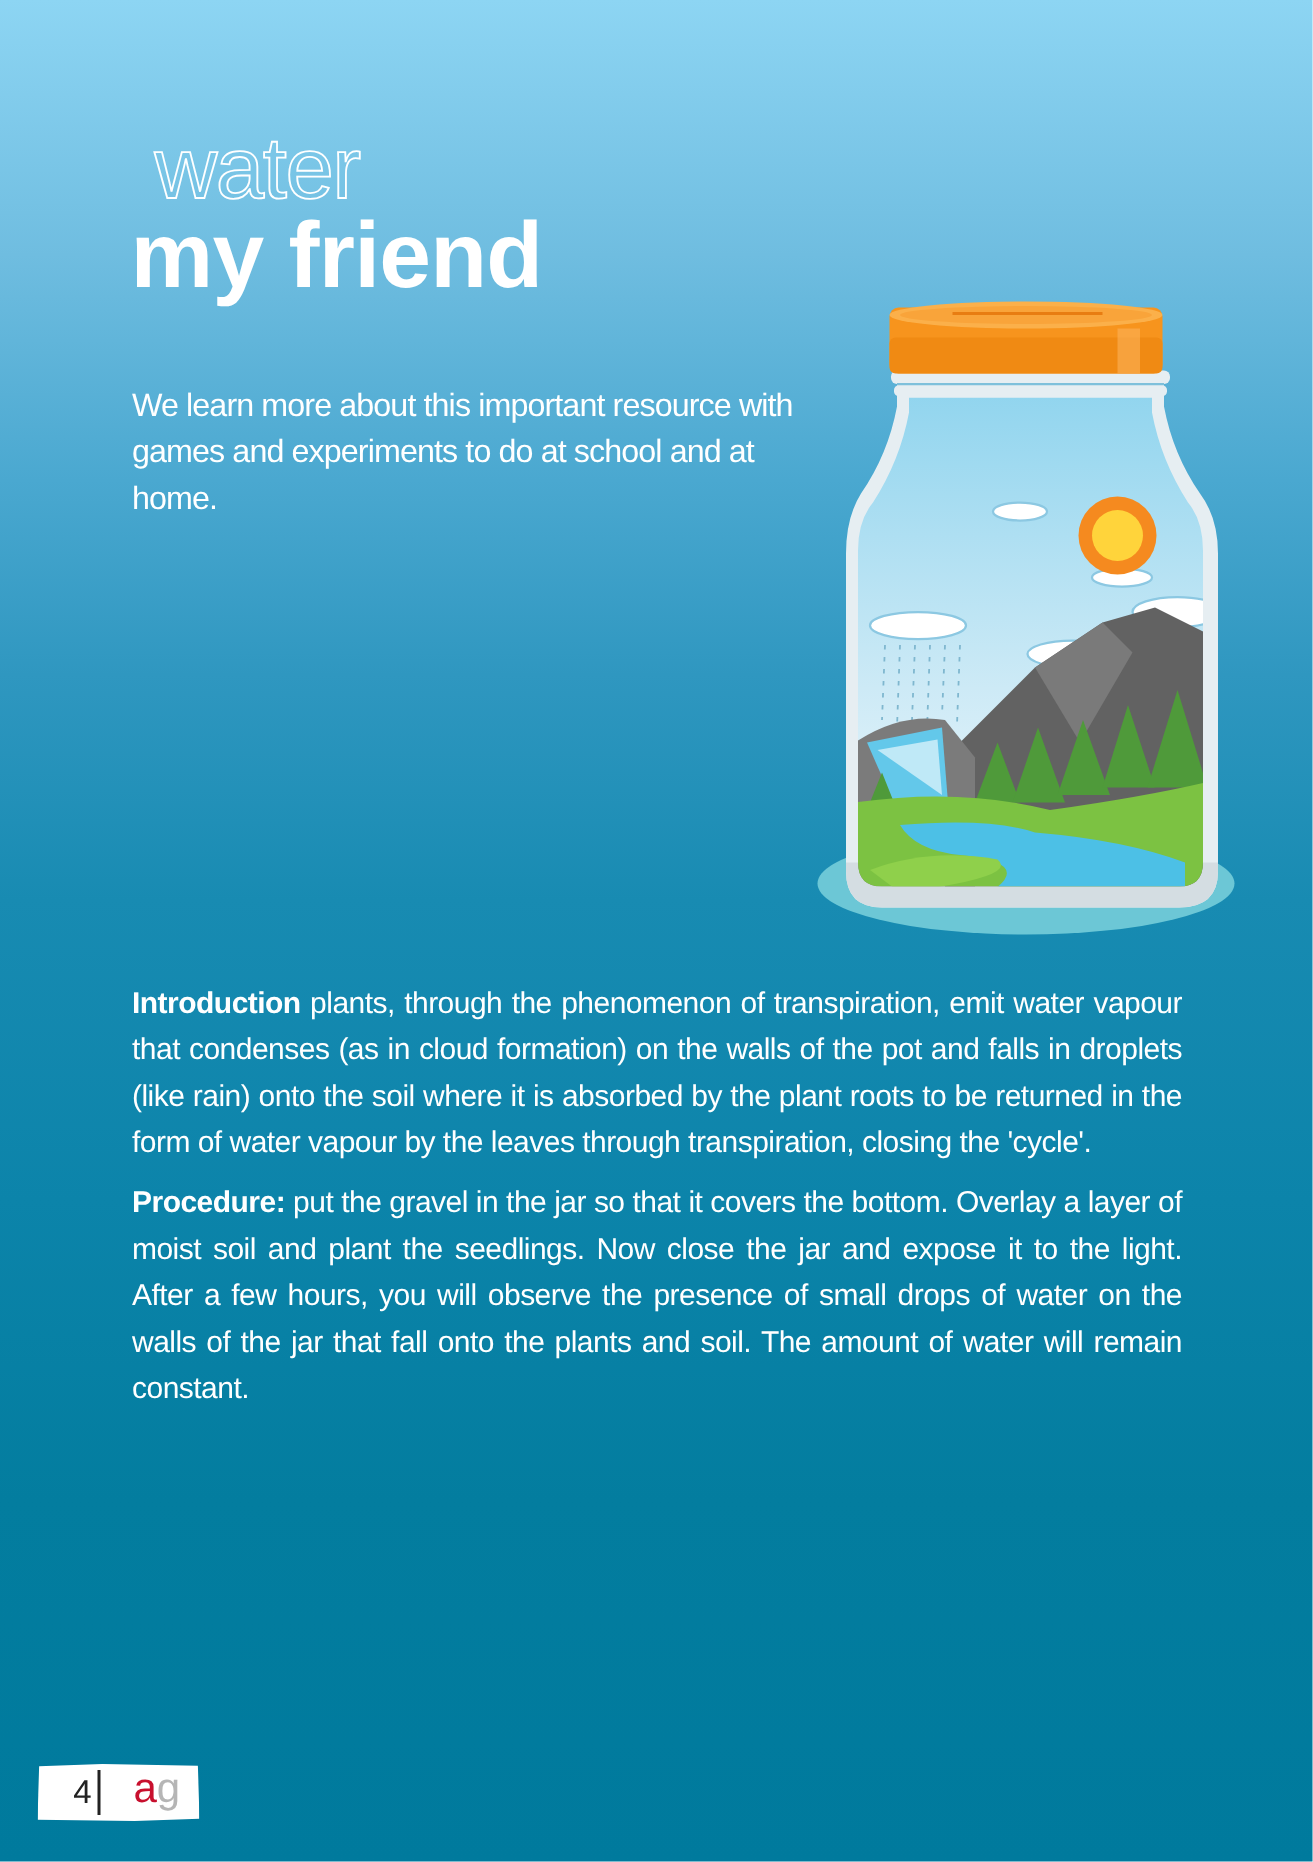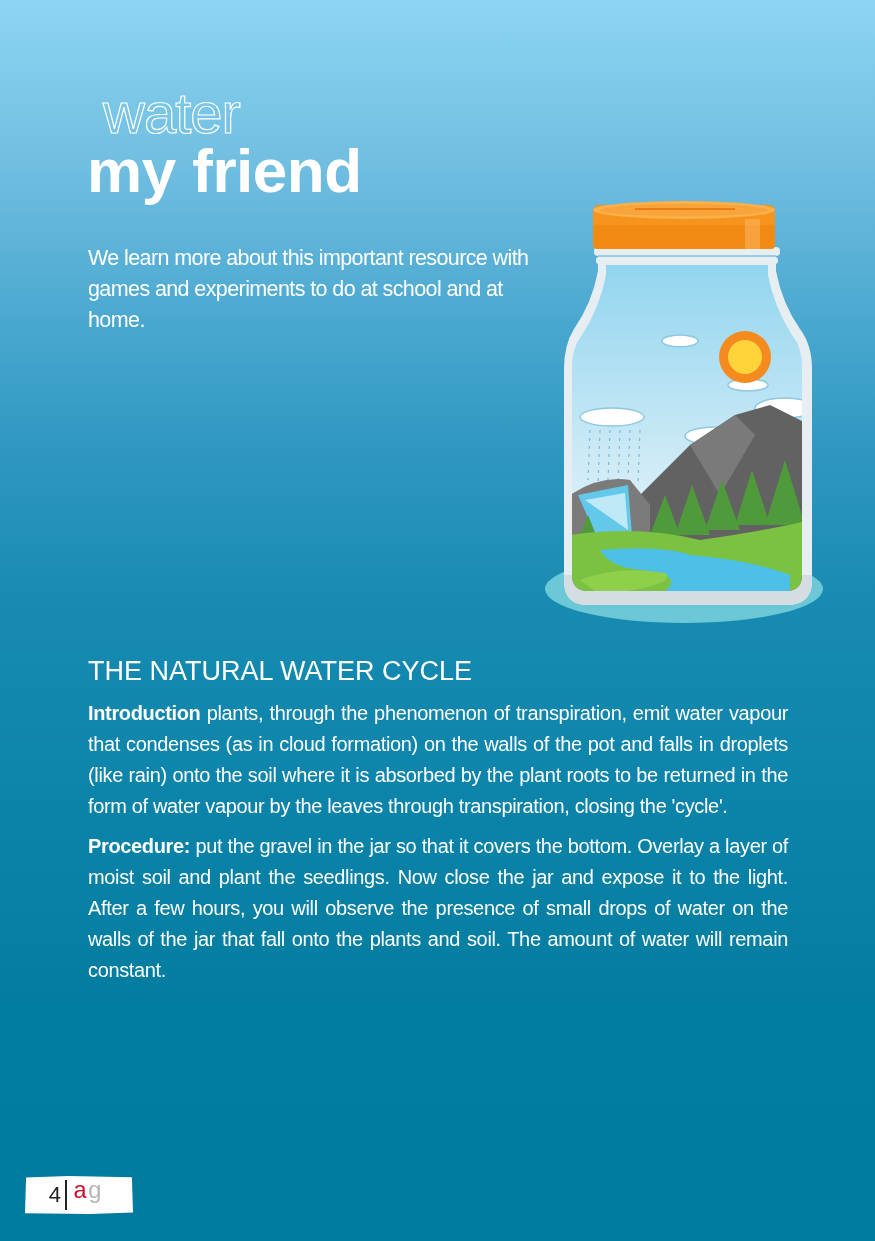--- a/index.html
+++ b/index.html
@@ -14,21 +14,21 @@
     font-size:58px; font-weight:300; letter-spacing:-1px;
     color:transparent; -webkit-text-stroke:1.2px #ffffff;
     line-height:1; margin:16px;
   }
   .title-bold {
     position:absolute; left:87px; top:140px;
     font-size:62px; font-weight:bold; letter-spacing:-0.5px;
     line-height:1; margin:0;
   }
   .intro {
-    position:absolute; left:88px; top:243px; width:455px;
+    position:absolute; left:88px; top:255px; width:455px;
     font-size:21.5px; line-height:31px; letter-spacing:-0.6px; margin:0;
   }
   .jar { position:absolute; left:540px; top:195px; width:290px; height:430px; }
   .section {
     position:absolute; left:88px; top:654px; width:700px;
   }
   .section h2 {
     font-size:27px; font-weight:normal; margin:0 0 10px 0; letter-spacing:0px;
     text-transform:uppercase; line-height:34px;
   }
@@ -43,21 +43,21 @@
     position:absolute; left:25px; top:1176px; width:108px; height:38px;
     background:#ffffff;
     clip-path: polygon(1% 4%, 40% 0%, 99% 3%, 100% 96%, 60% 100%, 0% 98%);
     display:flex; align-items:center;
   }
   .page-num {
     color:#222; font-size:22px; margin-left:22px; width:14px; text-align:right;
     font-family:"Liberation Sans", sans-serif;
   }
   .divider { width:2px; height:30px; background:#222; margin:0 6px 0 4px; }
-  .logo { font-family:Liberation Mono, monospace; font-size:24px; line-height:1; margin-top:-6px; }
+  .logo { font-family:Liberation Sans, sans-serif; font-size:28px; line-height:1; margin-top:-6px;margin-left:16px; }
   .logo .a { color:#c8102e; }
   .logo .g { color:#b5b5b5; }
 </style>
 </head>
 <body>
 
 <h1 class="title-light">water</h1>
 <h1 class="title-bold">my friend</h1>
 <p class="intro">We learn more about this important resource with games and experiments to do at school and at home.</p>
 
@@ -131,21 +131,20 @@
     <rect x="53" y="10" width="182" height="44" rx="6" fill="#f7941d"></rect>
     <rect x="53" y="30" width="182" height="24" rx="4" fill="#f08a13"></rect>
     <ellipse cx="144" cy="15" rx="91" ry="9" fill="#fbb04a"></ellipse>
     <ellipse cx="144" cy="15" rx="84" ry="6" fill="#f9a43a"></ellipse>
     <line x1="95" y1="14" x2="195" y2="14" stroke="#e87d12" stroke-width="2"></line>
     <rect x="205" y="24" width="15" height="30" fill="#fbb35a" opacity="0.6"></rect>
   </svg>
 </div>
 
 <div class="section">
-  <h2>THE NATURAL WATER CYCLE</h2>
   <p class="para"><b>Introduction</b><span> plants, through the phenomenon of transpiration, emit water vapour that condenses (as in cloud formation) on the walls of the pot and falls in droplets (like rain) onto the soil where it is absorbed by the plant roots to be returned in the form of water vapour by the leaves through transpiration, closing the 'cycle'.</span></p>
   <p class="para"><b>Procedure:</b><span> put the gravel in the jar so that it covers the bottom. Overlay a layer of moist soil and plant the seedlings. Now close the jar and expose it to the light. After a few hours, you will observe the presence of small drops of water on the walls of the jar that fall onto the plants and soil. The amount of water will remain constant.</span></p>
 </div>
 
 <div class="footer-badge">
   <span class="page-num">4</span>
   <span class="divider"></span>
   <span class="logo"><span class="a">a</span><span class="g">g</span></span>
 </div>
 

